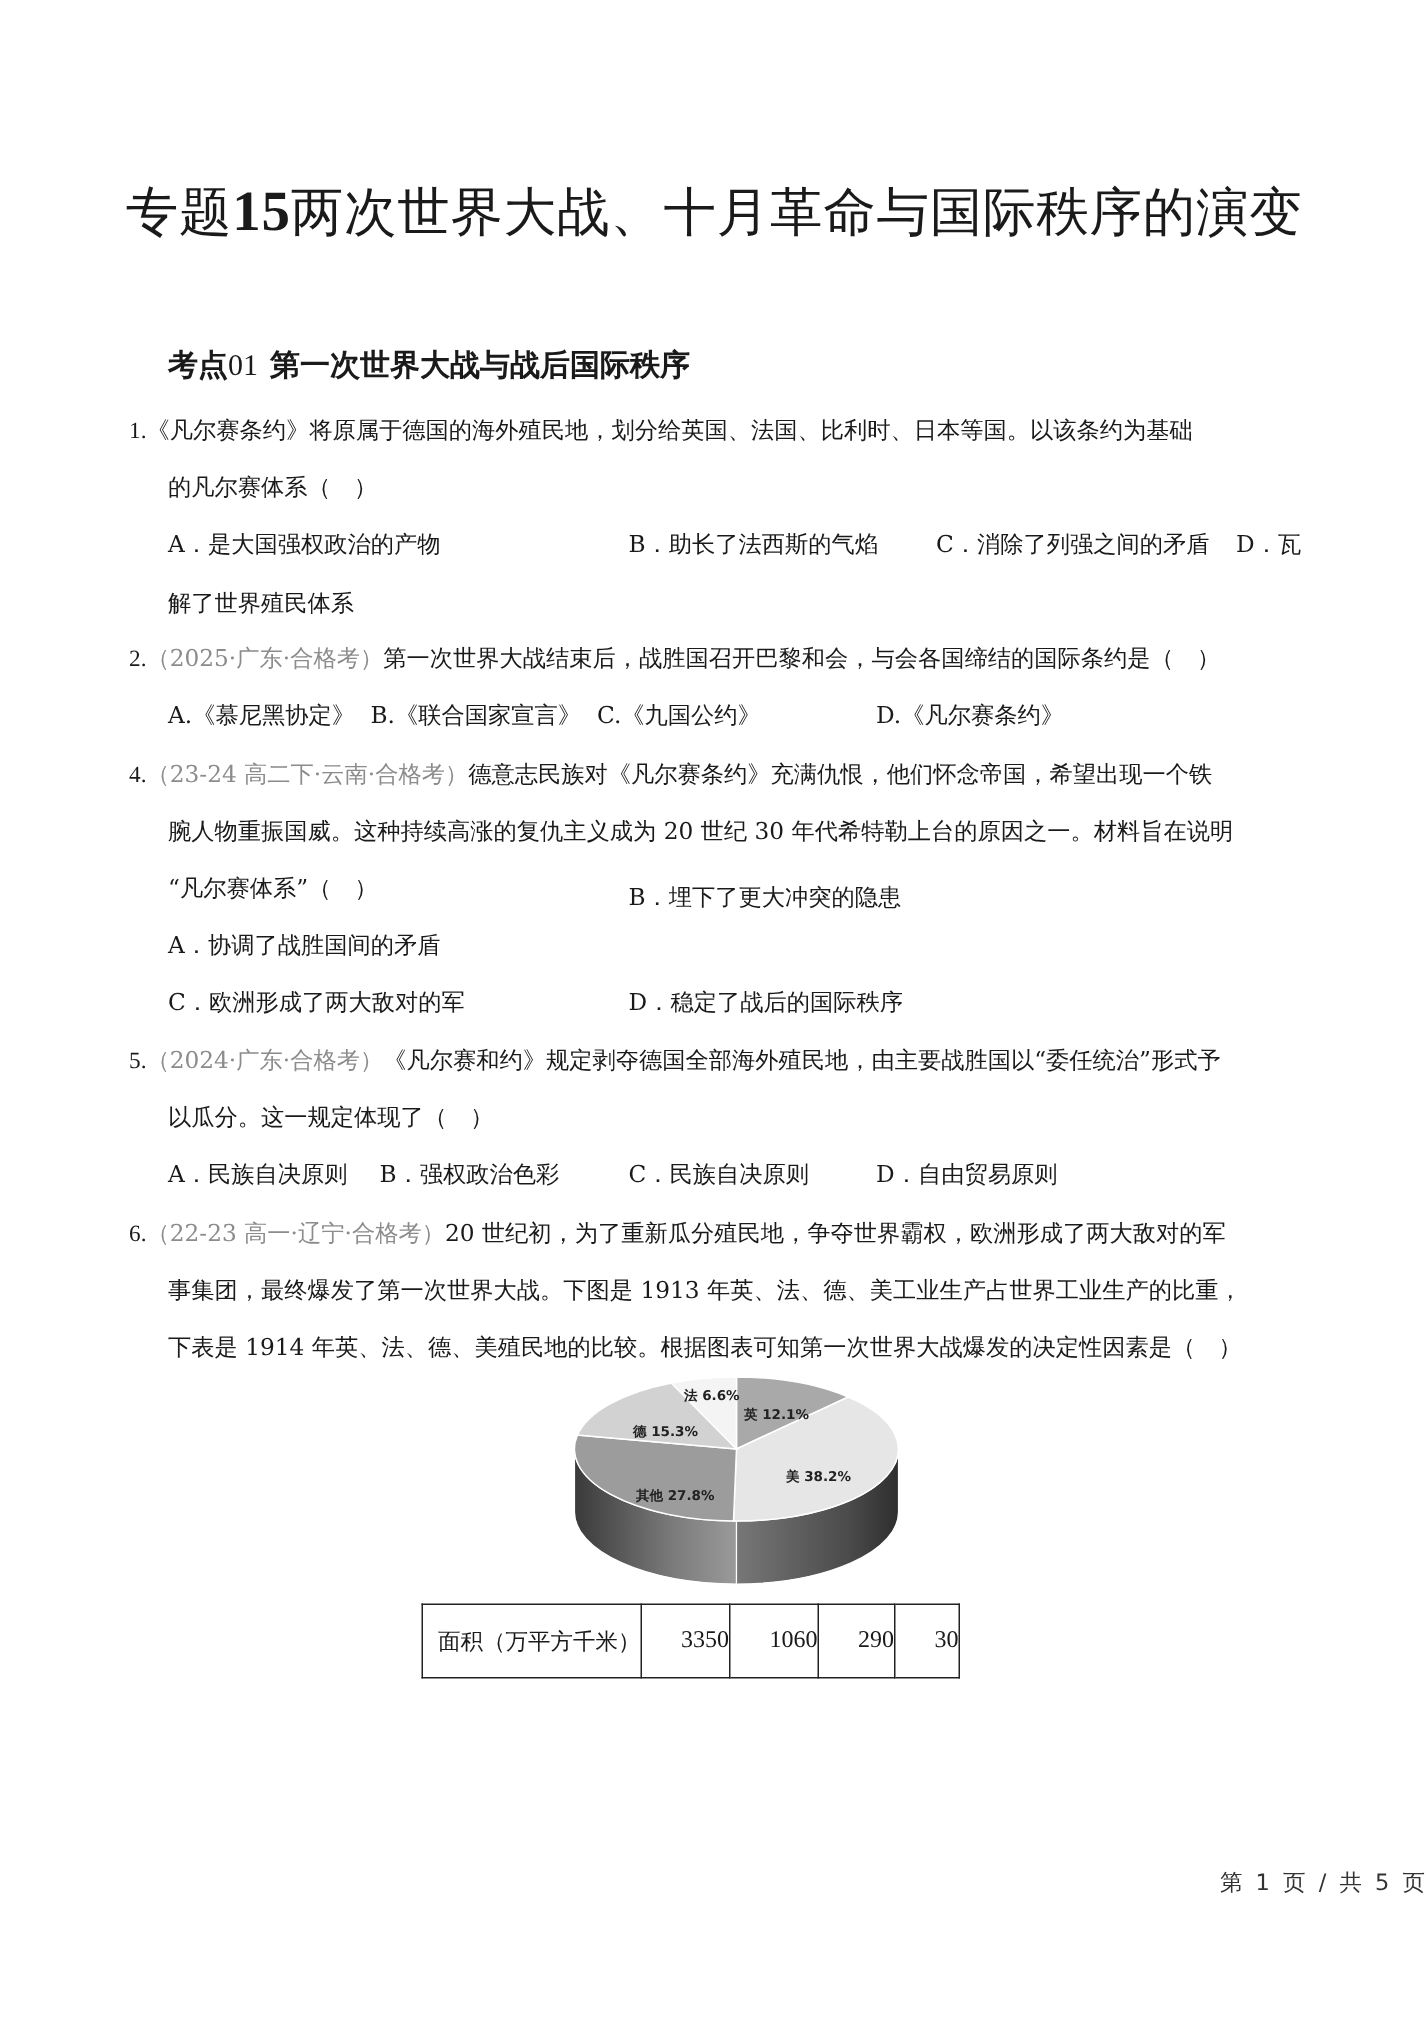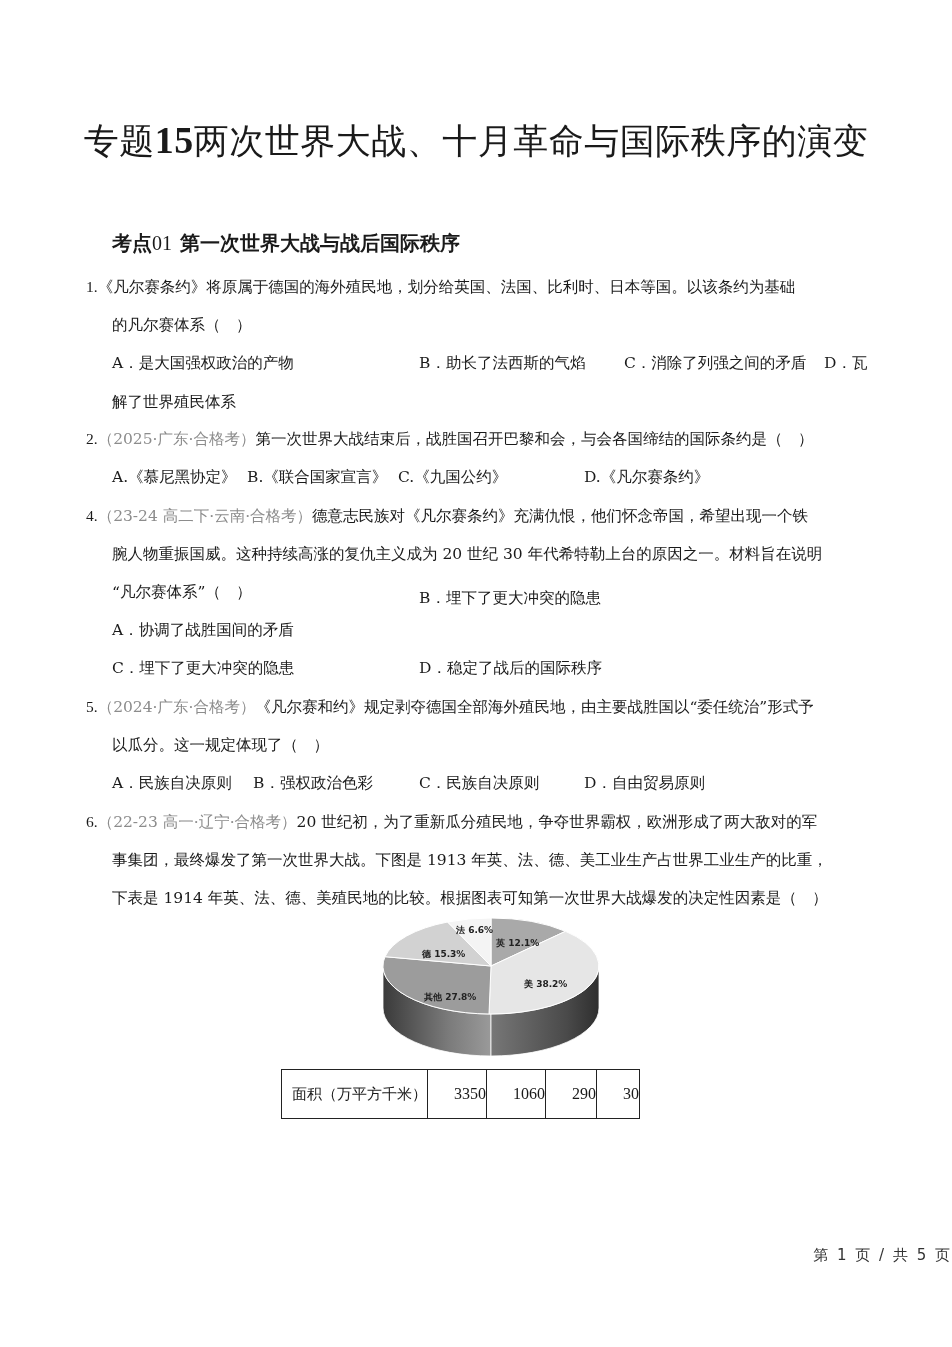--- a/index.html
+++ b/index.html
@@ -90,21 +90,21 @@
 </div>
 
 <div>
   <div class="line" style="left:86px; top:506px;">
     <span class="qnum">4.</span><span class="src">（23-24 高二下·云南·合格考）</span><span>德意志民族对《凡尔赛条约》充满仇恨，他们怀念帝国，希望出现一个铁</span>
   </div>
   <div class="line" style="left:112px; top:544px;">腕人物重振国威。这种持续高涨的复仇主义成为 20 世纪 30 年代希特勒上台的原因之一。材料旨在说明</div>
   <div class="line" style="left:112px; top:582px;">“凡尔赛体系”（　）</div>
   <div class="opt" style="left:112px; top:620px;">A．协调了战胜国间的矛盾</div>
   <div class="opt" style="left:419px; top:588px;">B．埋下了更大冲突的隐患</div>
-  <div class="opt" style="left:112px; top:658px;">C．埋下了更大冲突的隐患</div>
+  <div class="opt" style="left:112px; top:658px;">C．欧洲形成了两大敌对的军</div>
   <div class="opt" style="left:419px; top:658px;">D．稳定了战后的国际秩序</div>
 </div>
 
 <div>
   <div class="line" style="left:86px; top:697px;">
     <span class="qnum">5.</span><span class="src">（2024·广东·合格考）</span><span>《凡尔赛和约》规定剥夺德国全部海外殖民地，由主要战胜国以“委任统治”形式予</span>
   </div>
   <div class="line" style="left:112px; top:735px;">以瓜分。这一规定体现了（　）</div>
   <div class="opt" style="left:112px; top:773px;">A．民族自决原则</div>
   <div class="opt" style="left:253px; top:773px;">B．强权政治色彩</div>

